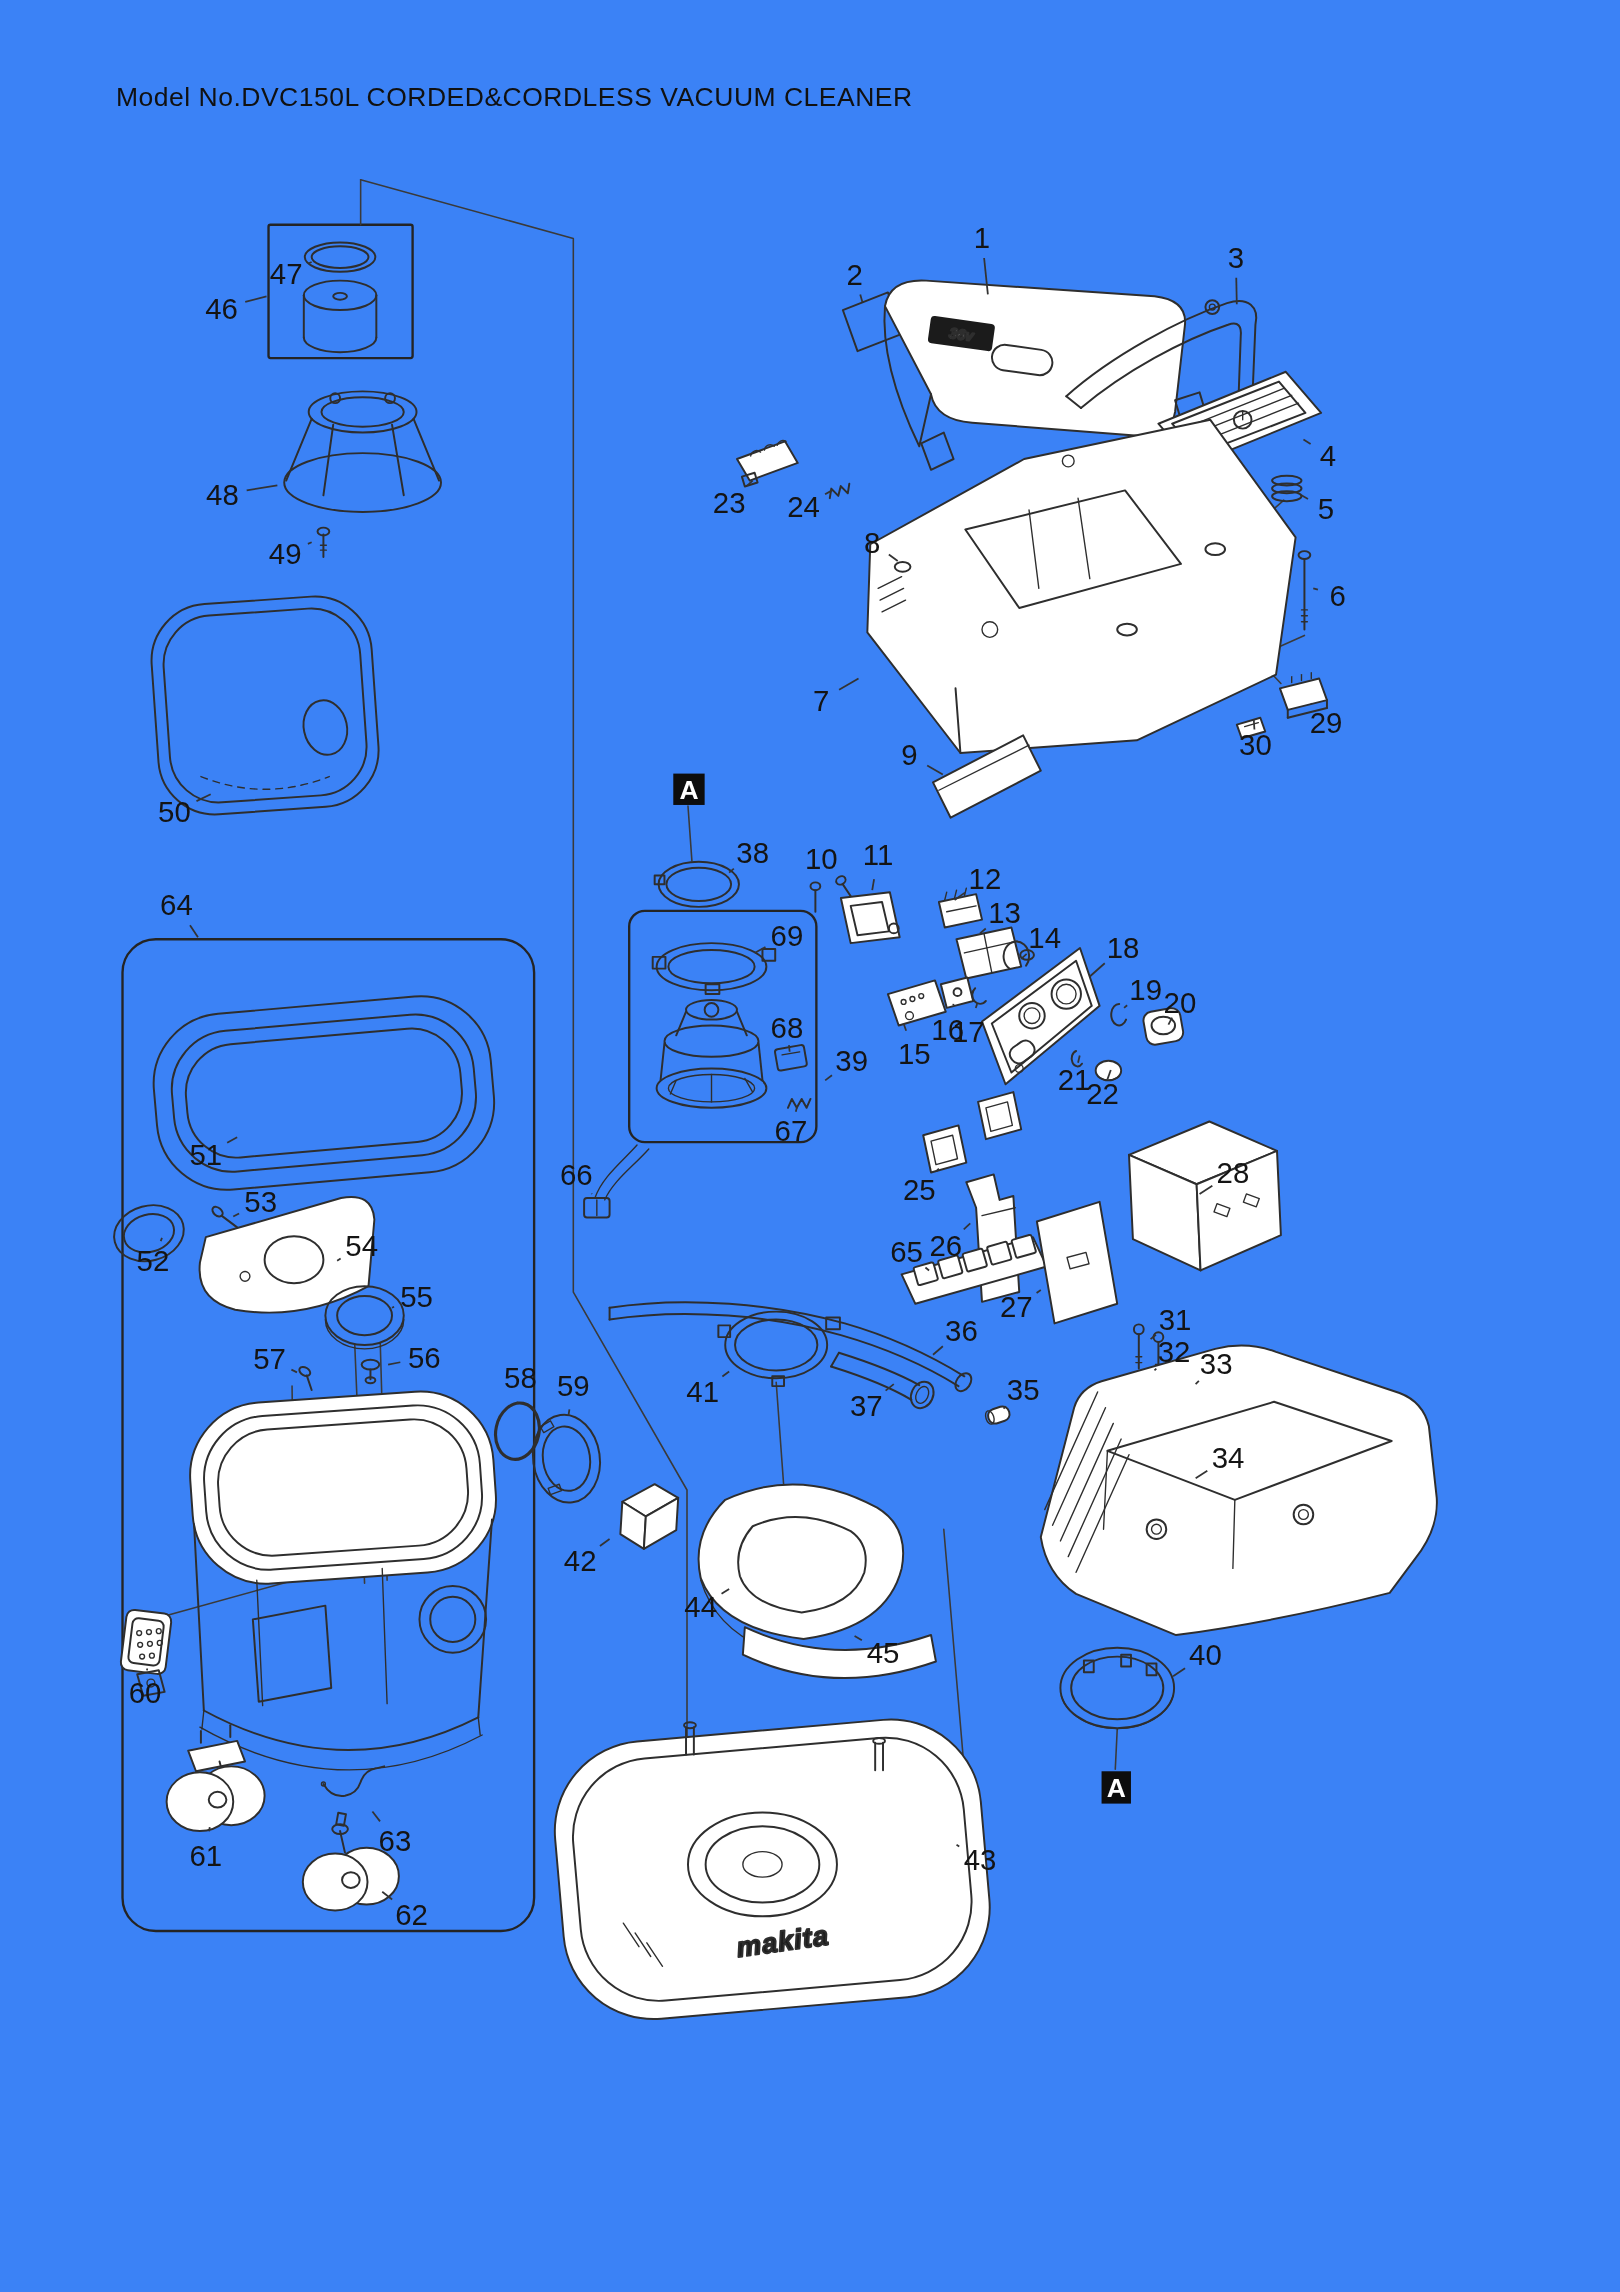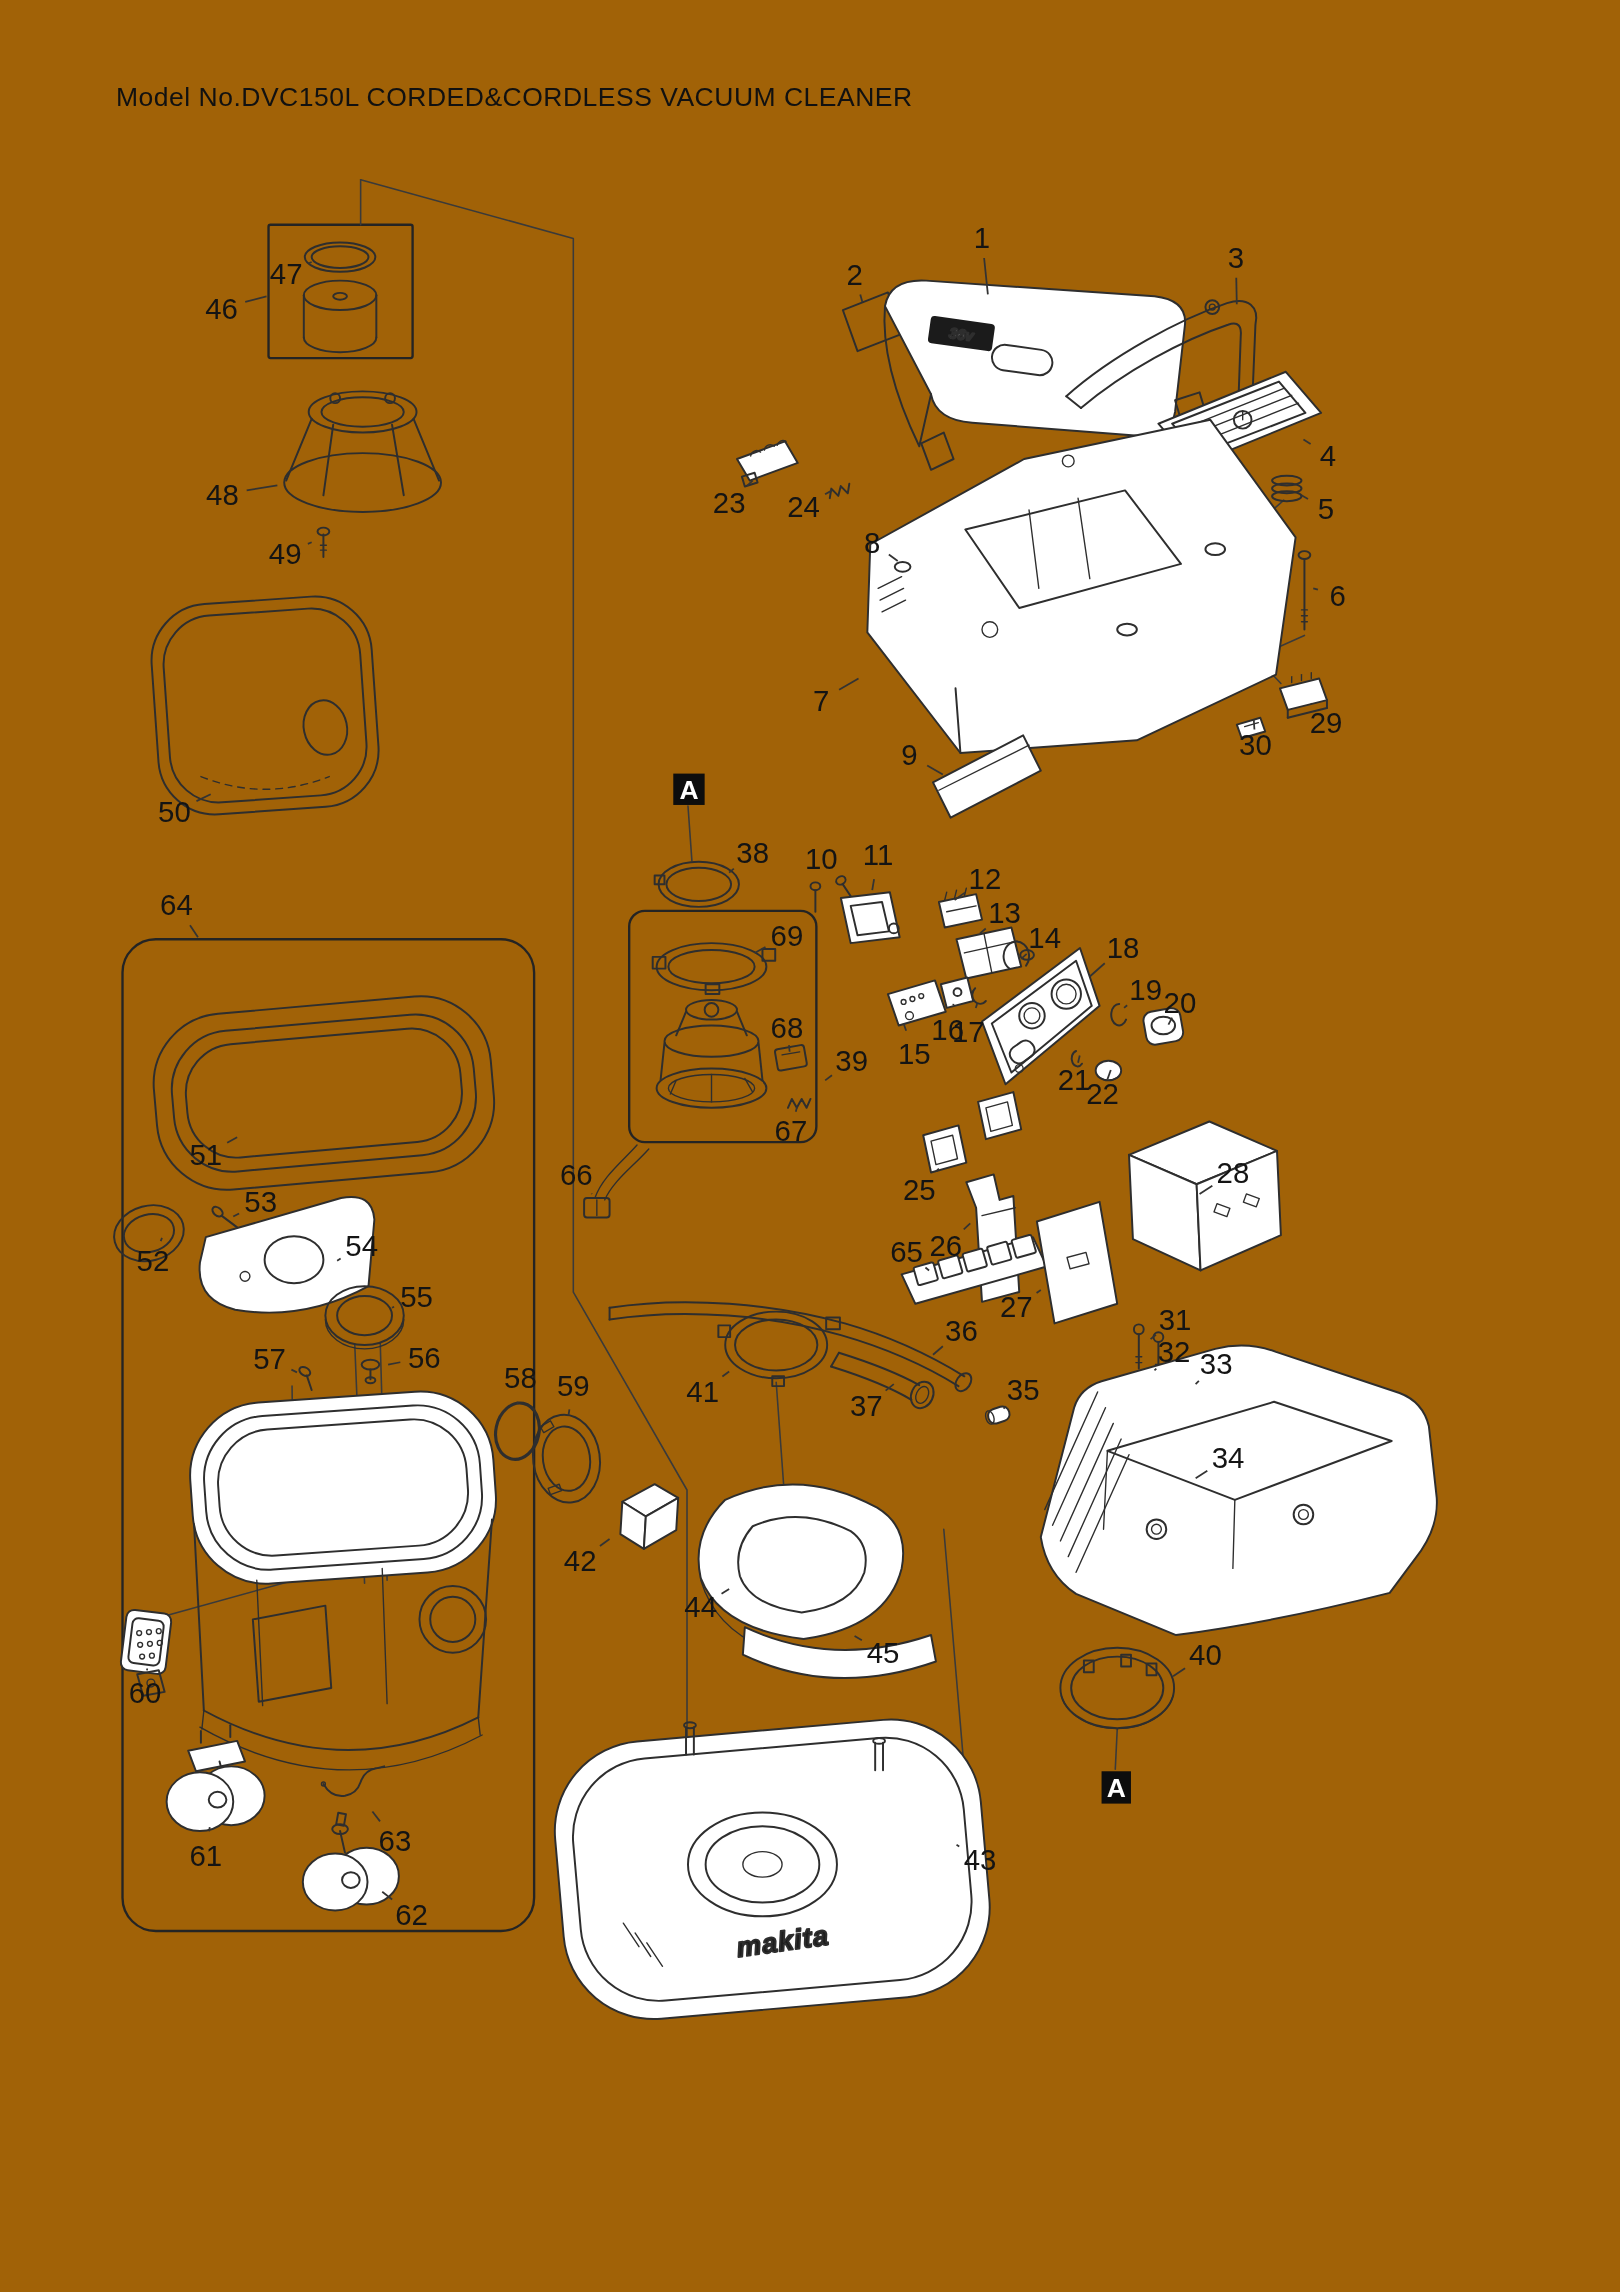--- a/index.html
+++ b/index.html
@@ -1,16 +1,16 @@
 <!DOCTYPE html>
 <html><head>
 <meta charset="utf-8">
 <style>
   html,body{margin:0;padding:0;background:#ffffff;}
-  #page{position:relative;width:1620px;height:2293px;background:#a16207;overflow:hidden;
+  #page{position:relative;width:1620px;height:2293px;background:#3b82f6;overflow:hidden;
         font-family:"Liberation Sans",sans-serif;}
   #title{position:absolute;left:116px;top:82px;font-size:26.5px;color:#111;letter-spacing:0.5px;white-space:nowrap;}
   svg{position:absolute;left:0;top:0;}
   #art-layer *{vector-effect:none;}
   .art{stroke:#2e2e2e;stroke-width:2;fill:none;stroke-linejoin:round;stroke-linecap:round;}
   .artf{stroke:#2e2e2e;stroke-width:2;fill:#ffffff;stroke-linejoin:round;}
   .thin{stroke-width:1.4;}
   .struct{stroke:#3a3a3a;stroke-width:1.6;fill:none;}
   #labels-layer text{font:30px "Liberation Sans",sans-serif;fill:#141414;text-anchor:middle;dominant-baseline:central;}
   #labels-layer line{stroke:#333;stroke-width:1.8;}

